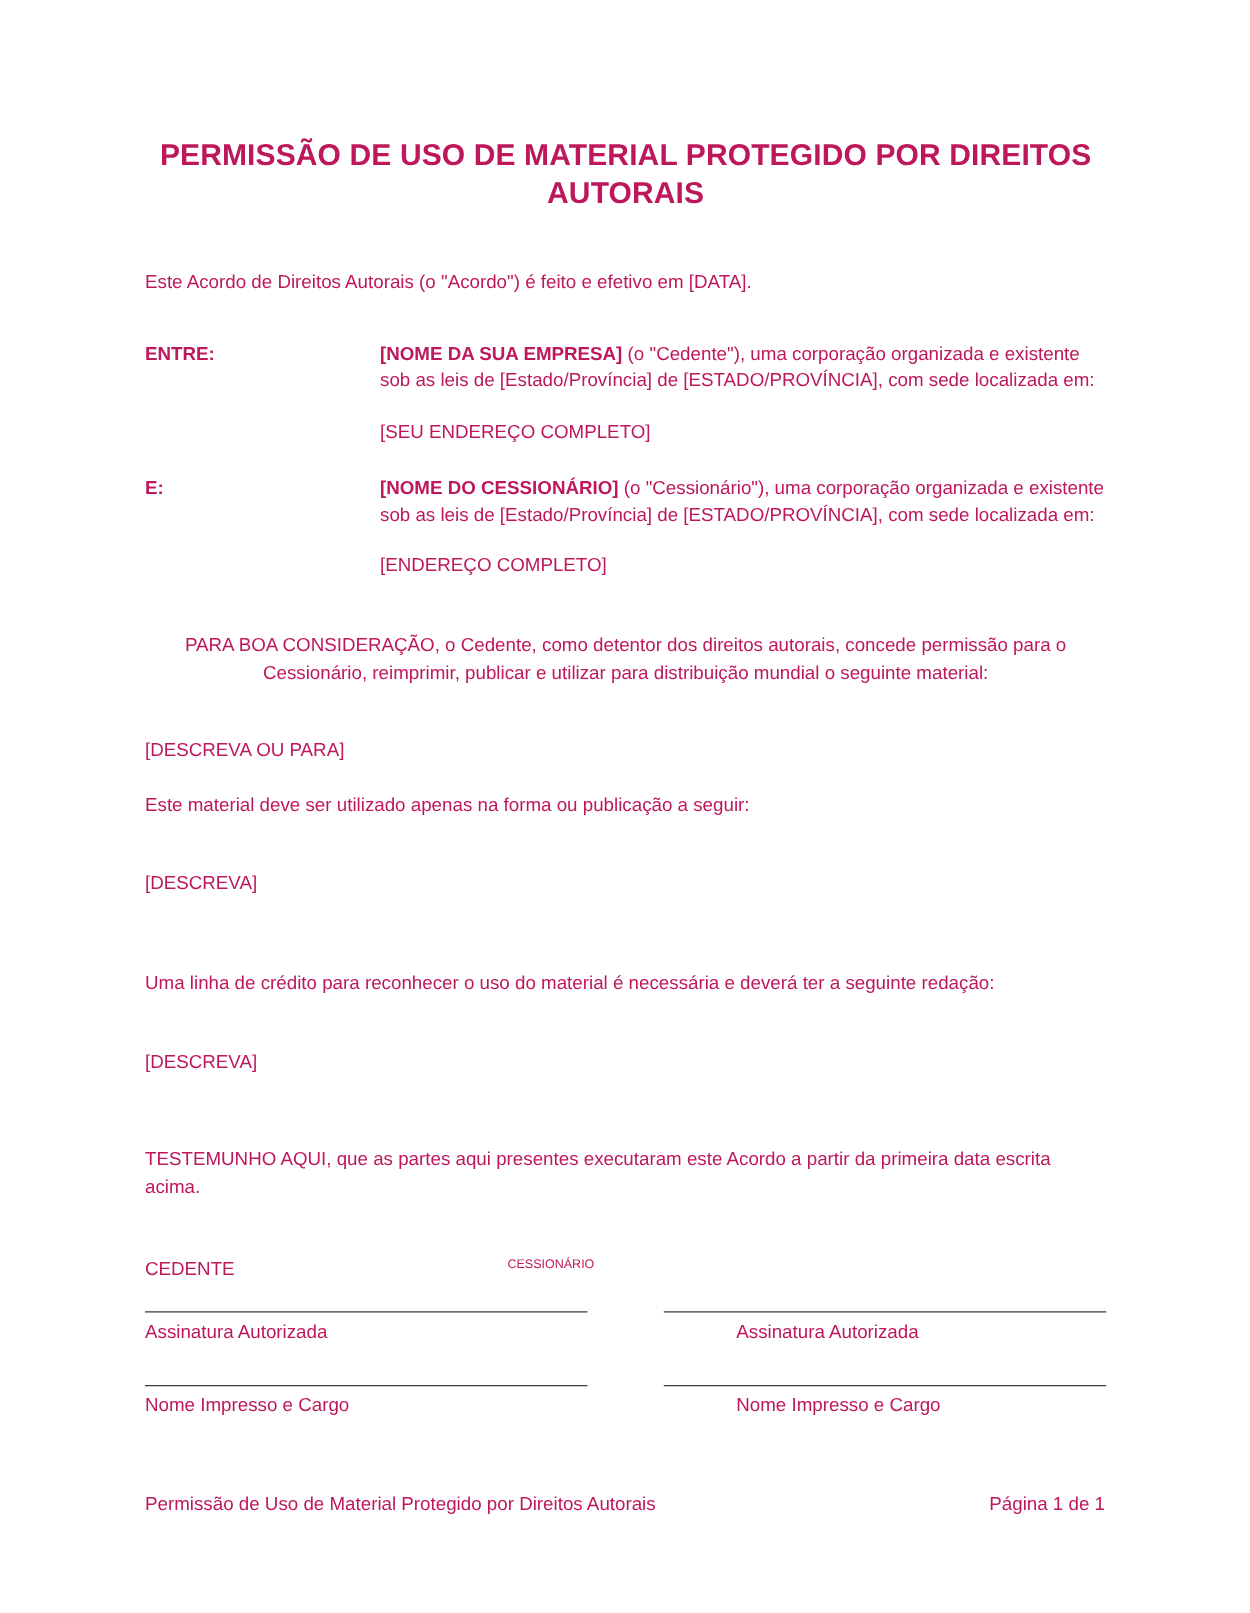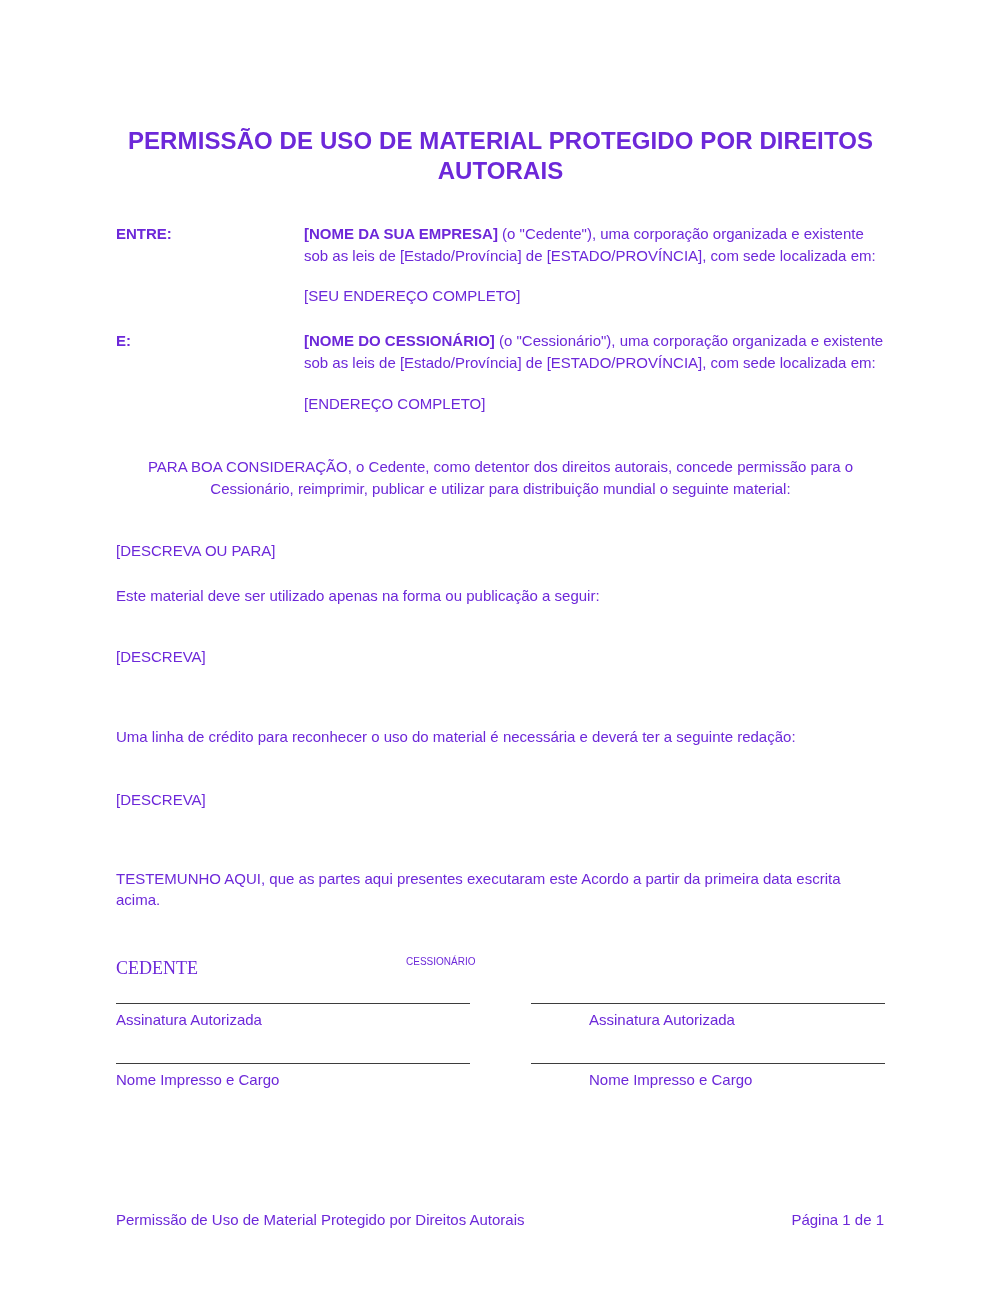--- a/index.html
+++ b/index.html
@@ -5,23 +5,23 @@
 <style>
   html, body {
     margin: 0;
     padding: 0;
     background: #ffffff;
   }
   .page {
     position: relative;
     width: 1000px;
     height: 1244px;
-    margin: 16px auto;
+    margin: 0 auto;
     background: #ffffff;
-    color: #6d28d9;
+    color: #be185d;
     font-family: "Liberation Sans", sans-serif;
     font-size: 15px;
     line-height: 1.45;
     box-sizing: border-box;
     overflow: hidden;
   }
   .content {
     position: absolute;
     left: 116px;
     top: 0;
@@ -88,21 +88,21 @@
   .sp-describe-1 { margin-top: 40px; }
   .sp-credit { margin-top: 58px; }
   .sp-describe-2 { margin-top: 41px; }
   .sp-witness { margin-top: 57px; }
 
   
   .sig-heads {
     display: flex;
     margin-top: 44px;
   }
-  .sig-head-left  { flex: 0 0 290px; font-size: 18px; font-family: Liberation Serif, serif; }
+  .sig-head-left  { flex: 0 0 290px; font-size: 15px; }
   .sig-head-right { flex: 1 1 auto;  font-size: 10px; }
 
   .sig-group {
     position: relative;
     margin-top: 22px;
   }
   .sig-group.second { margin-top: 32px; }
 
   .sig-pair {
     display: flex;
@@ -137,20 +137,21 @@
 </style>
 </head>
 <body>
 
 <div class="page">
 
   <div class="content">
 
     <h1 class="doc-title">PERMISSÃO DE USO DE MATERIAL PROTEGIDO POR DIREITOS AUTORAIS</h1>
 
+    <p class="intro body-para">Este Acordo de Direitos Autorais (o "Acordo") é feito e efetivo em  [DATA].</p>
 
     <div class="parties">
 
       <div class="party-row">
         <div class="party-label">ENTRE:</div>
         <div class="party-body">
           <div>
             <span class="strongname">[NOME DA SUA EMPRESA]</span><span> (o "Cedente"), uma corporação organizada e existente sob as leis de [Estado/Província] de [ESTADO/PROVÍNCIA], com sede localizada em:</span>
           </div>
           <div class="party-address">[SEU ENDEREÇO COMPLETO]</div>

